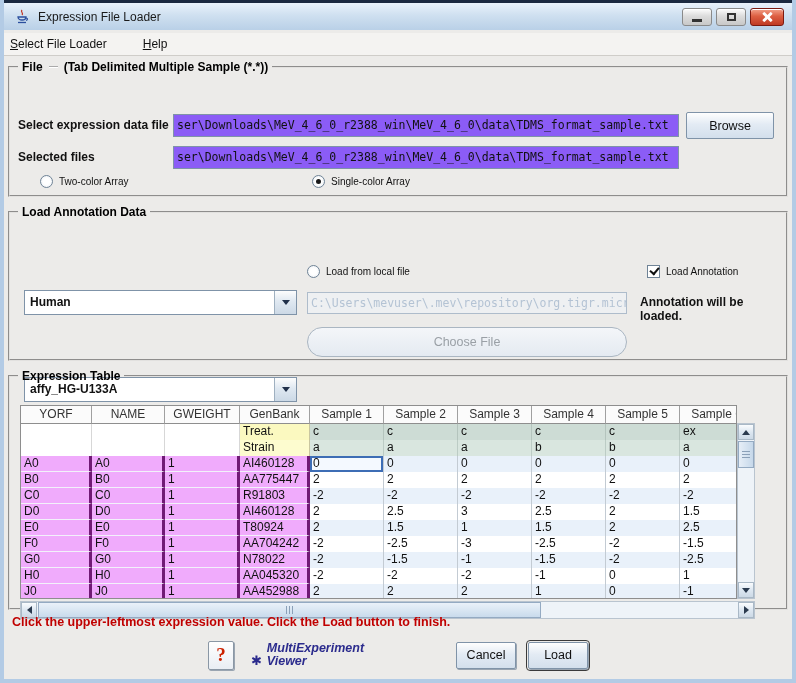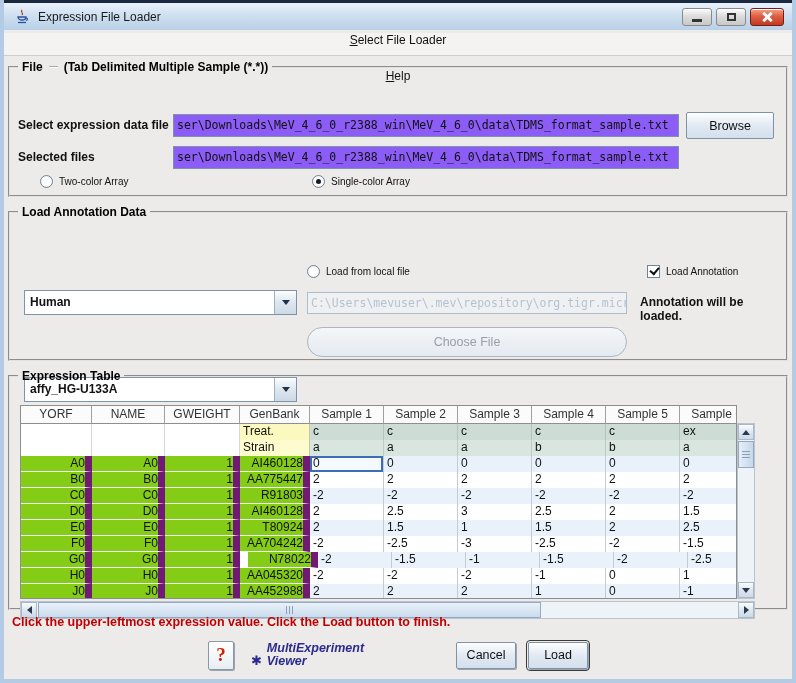--- a/index.html
+++ b/index.html
@@ -27,21 +27,21 @@
   .glyph-max { width: 9px; height: 8px; border: 2px solid #333; }
   .glyph-x { position: relative; width: 12px; height: 10px; }
   .glyph-x::before, .glyph-x::after { content: ""; position: absolute; left: 5px; top: -1px;
           width: 3px; height: 12px; background: #fff; border-radius: 1px; }
   .glyph-x::before { transform: rotate(45deg); }
   .glyph-x::after { transform: rotate(-45deg); }
 
   
   .menubar { position: absolute; left: -4px; top: 33px; width: 796px; height: 23px;
              background: #f4f3f1; border-bottom: 1px solid #cfcdc9;
-             display: flex; align-items: center; padding: 0 10px; gap: 22px; flex-direction: column; }
+             display: flex; align-items: center; padding: 0 10px; gap: 36px; }
   .menu-item { font-size: 12px; color: #111; cursor: default; }
   .menu-item u { text-decoration: underline; }
 
   
   .content { position: absolute; left: 0; top: 57px; width: 788px; height: 618px; }
 
   fieldset.fs { position: absolute; left: 4px; width: 780px;
                 border: 2px groove #e2e1df; background: transparent; }
   fieldset.fs legend { margin-left: 8px; padding: 0 4px; font-weight: bold; font-size: 12px; color: #000;
                 display: flex; align-items: center; gap: 6px; }
@@ -96,21 +96,21 @@
   .tr.hd { height: 18px; }
   .tc { flex: 0 0 auto; font-size: 12px; line-height: 15px; padding-left: 3px; white-space: nowrap;
         overflow: hidden; border-right: 1px solid #c3cbd3; }
   .tc.th { background: #fbfbfb; border-right: 1px solid #a0a0a0; border-bottom: 1px solid #8e8e8e;
         text-align: center; padding-left: 0; color: #333; line-height: 17px; }
   .tc.blank { background: #fff; border-right: 1px solid #d7d7d7; }
   .tc.ylab0 { background: #fbf9c0; border-right: 1px solid #c9c6a0; }
   .tc.ylab1 { background: #fdfccf; border-right: 1px solid #c9c6a0; }
   .tc.teal0 { background: #cddcd5; border-right: 1px solid #b4c4bd; }
   .tc.teal1 { background: #d9e6df; border-right: 1px solid #bcccc5; }
-  .tc.lav   { background: #84cc16; border-right: 7px solid #701a75; border-bottom: 1px solid #f2f1fa; text-align: right; }
+  .tc.lav   { background: #f0abfc; border-right: 3px solid #701a75; border-bottom: 1px solid #f2f1fa; }
   .tc.b     { background: #e9f1fa; }
   .tc.w     { background: #ffffff; }
   .tc.sel   { box-shadow: inset 0 0 0 2px #3d6db5; background: #f4f9ff; }
 
   
   .vsb { position: absolute; left: 717px; top: 18px; width: 18px; height: 176px;
          background: #eef3f8; border: 1px solid #b9c4cf; }
   .sb-btn { position: absolute; left: 0; width: 16px; height: 16px;
          background: linear-gradient(#fafcfe, #dde7f1 50%, #ccd9e6); border: 1px solid #a9b8c6;
          display: flex; align-items: center; justify-content: center; }
@@ -353,21 +353,21 @@
                 <div class="tc w" style="width: 74px;">-2.5</div>
                 <div class="tc w" style="width: 74px;">-3</div>
                 <div class="tc w" style="width: 74px;">-2.5</div>
                 <div class="tc w" style="width: 74px;">-2</div>
                 <div class="tc w" style="width: 74px;">-1.5</div>
               </div>
               <div class="tr data">
                 <div class="tc lav" style="width: 71px;">G0</div>
                 <div class="tc lav" style="width: 73px;">G0</div>
                 <div class="tc lav" style="width: 75px;">1</div>
-                <div class="tc lav" style="width: 70px; margin-left: 8px;">N78022</div>
+                <div class="tc lav" style="width: 70px;">N78022</div>
                 <div class="tc b" style="width: 74px;">-2</div>
                 <div class="tc b" style="width: 74px;">-1.5</div>
                 <div class="tc b" style="width: 74px;">-1</div>
                 <div class="tc b" style="width: 74px;">-1.5</div>
                 <div class="tc b" style="width: 74px;">-2</div>
                 <div class="tc b" style="width: 74px;">-2.5</div>
               </div>
               <div class="tr data">
                 <div class="tc lav" style="width: 71px;">H0</div>
                 <div class="tc lav" style="width: 73px;">H0</div>

